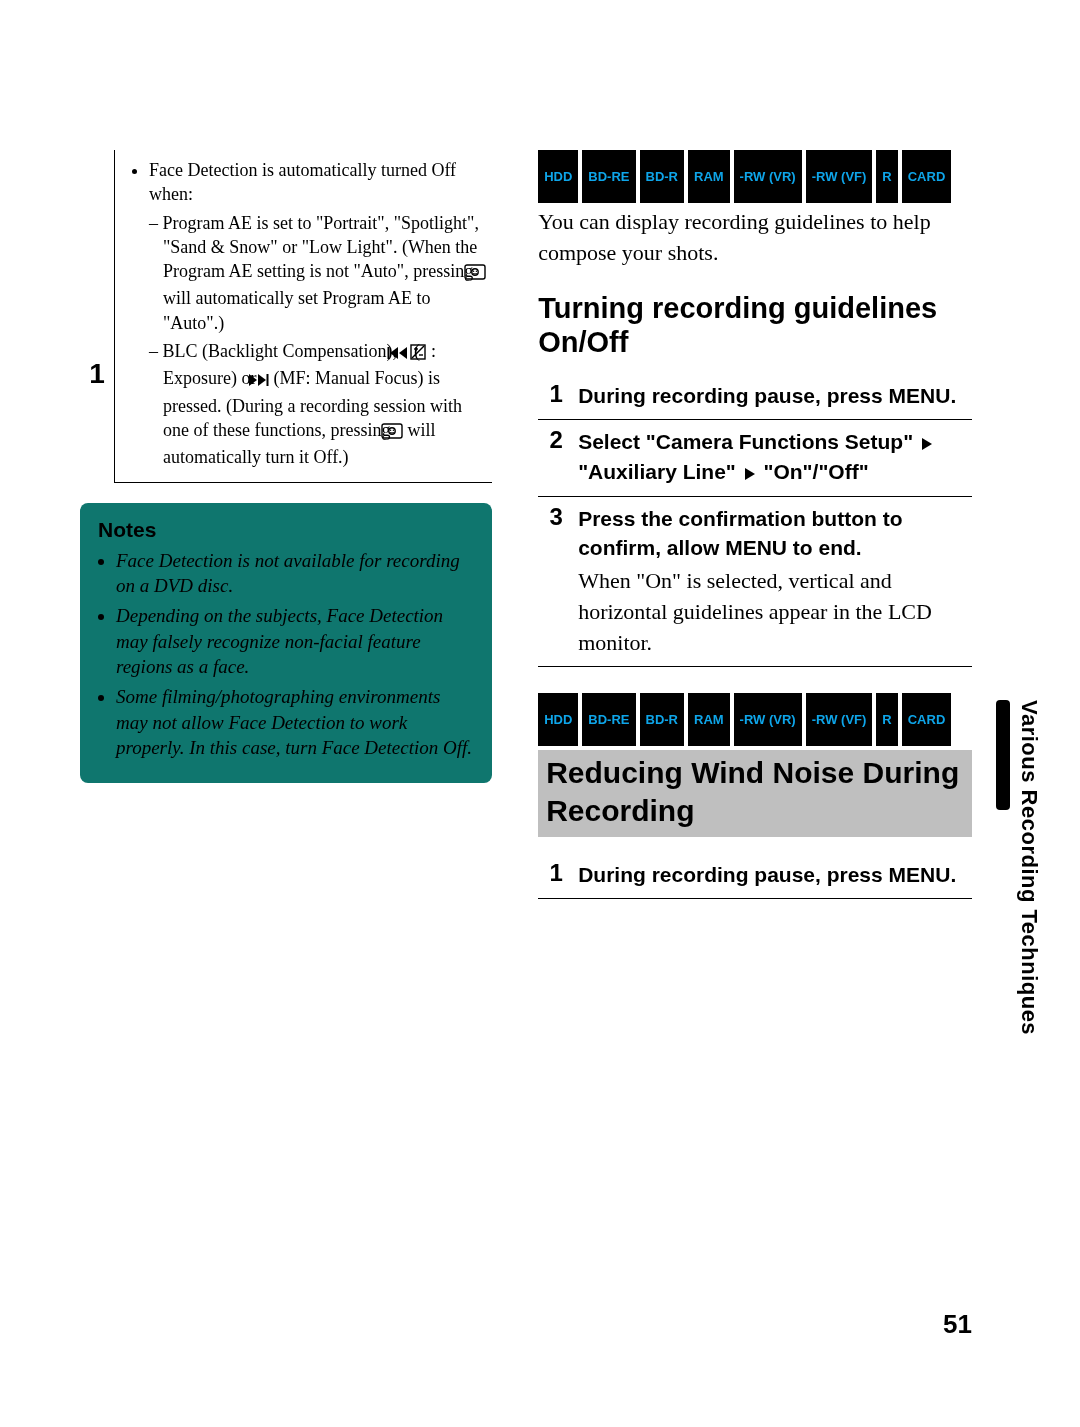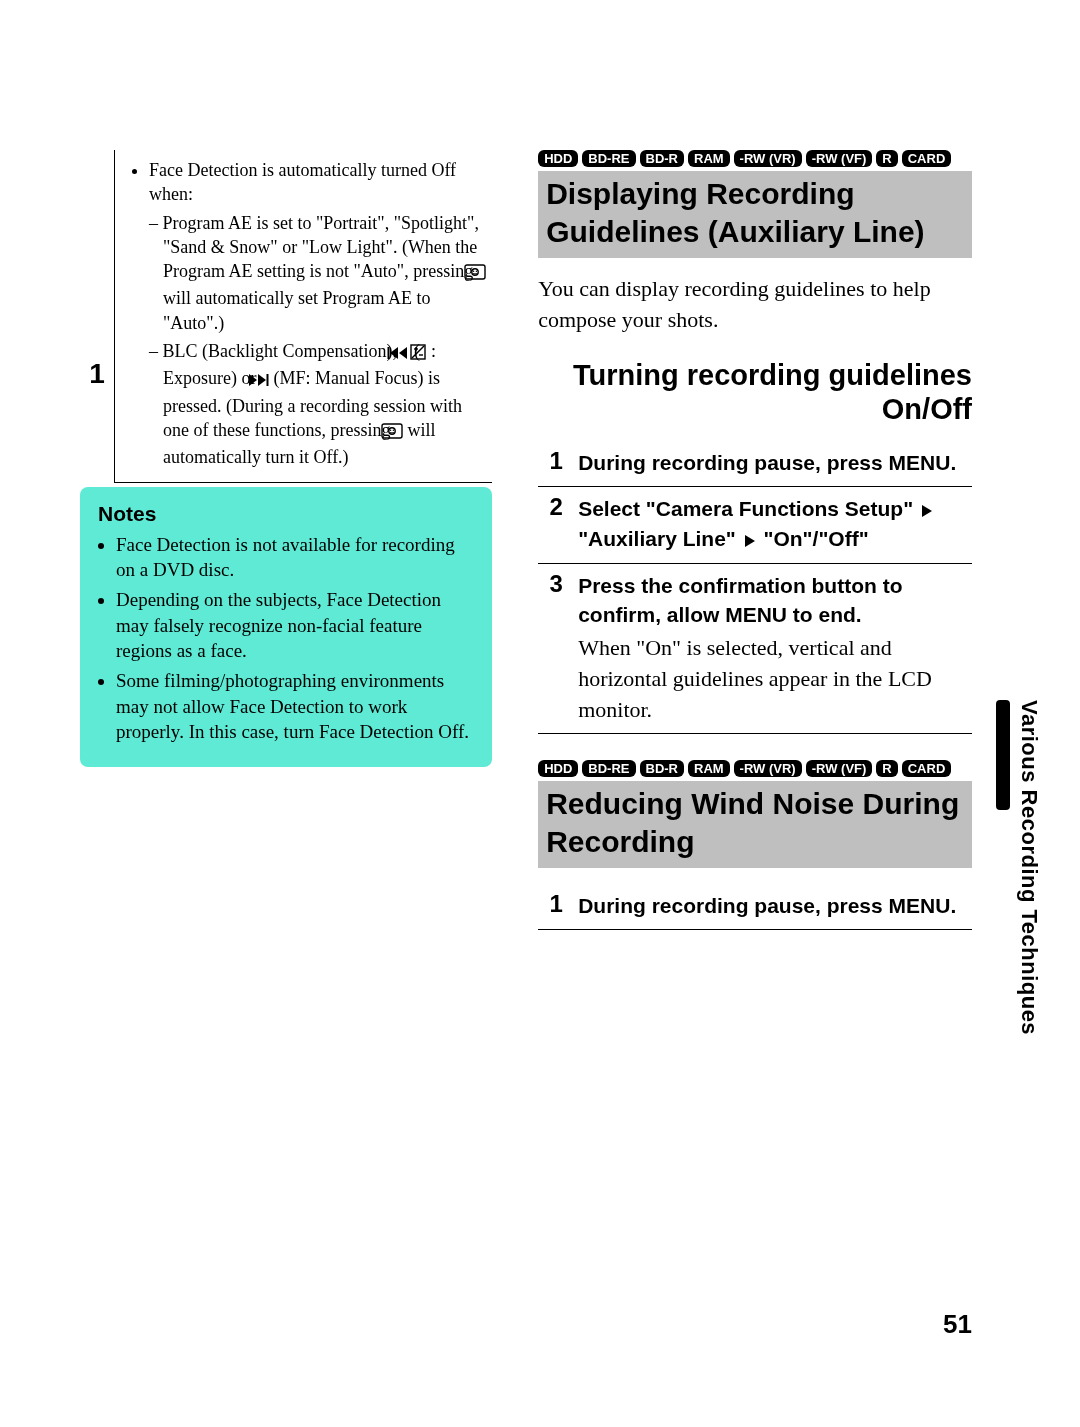--- a/index.html
+++ b/index.html
@@ -25,55 +25,54 @@
   .step-tbl .body{
     border-left:none;
     padding:8px 4px 8px 12px;
     border-bottom:1.5px solid #000;
     font-size:18px;line-height:1.35;
   }
   .step-tbl .body ul{margin:0;padding-left:22px;}
   .step-tbl .body ul li{margin:0 0 4px 0;}
   .sub{margin:4px 0 4px 14px;text-indent:-14px;}
   .notes-box{
-    margin-top:4px;
-    background:#5eead4;border-radius:8px;
+    margin-top:20px;
+    background:#0f766e;border-radius:8px;
     padding:14px 18px 18px 18px;
   }
   .notes-title{
     font:700 21px/1.2 Arial,Helvetica,sans-serif;
     margin-bottom:6px;
   }
   .notes-box ul{
     margin:0;padding-left:18px;
     font:19px/1.35 "Times New Roman",serif;
   }
-  .notes-box li{margin-bottom:4px;}
+  .notes-box li{margin-bottom:4px;font-style:italic;}
   
   .media-badges{
     display:flex;flex-wrap:wrap;gap:4px;margin-bottom:4px;
   }
   .badge{
-    display:inline-block;background:#000;color:#ffffff;
+    display:inline-block;background:#000;color:#0ea5e9;
     font:700 13px/1 Arial,Helvetica,sans-serif;
-    padding:2px 6px;border-radius:6px;white-space:nowrap;
+    padding:20px 6px;border-radius:0;white-space:nowrap;
   }
   .section-bar{
     background:#bfbfbf;
     font:700 30px/1.25 Arial,Helvetica,sans-serif;
     padding:4px 8px 8px 8px;margin-bottom:16px;
   }
   .body-text{
     font:22px/1.4 "Times New Roman",serif;
     margin-bottom:22px;
   }
   .subhead{
     font:700 29px/1.2 Arial,Helvetica,sans-serif;
     margin:4px 0 14px 0;
-    text-align:right;
   }
   .steps{border-collapse:collapse;width:100%;}
   .steps td{border-bottom:1.5px solid #000;vertical-align:top;padding:8px 4px;}
   .steps td.n{
     width:28px;text-align:center;
     font:700 24px/1 Arial,Helvetica,sans-serif;
   }
   .steps td.t{
     font:700 21px/1.35 Arial,Helvetica,sans-serif;
   }
@@ -191,21 +190,20 @@
       <div class="media-badges">
         <span class="badge">HDD</span>
         <span class="badge">BD-RE</span>
         <span class="badge">BD-R</span>
         <span class="badge">RAM</span>
         <span class="badge">-RW (VR)</span>
         <span class="badge">-RW (VF)</span>
         <span class="badge">R</span>
         <span class="badge">CARD</span>
       </div>
-      <div class="section-bar">Displaying Recording Guidelines (Auxiliary Line)</div>
       <div class="body-text">You can display recording guidelines to help compose your shots.</div>
 
       <div class="subhead">Turning recording guidelines On/Off</div>
       <table class="steps">
         <tbody>
             <tr>
           <td class="n">1</td>
           <td class="t">During recording pause, press MENU.</td>
         </tr>
         <tr>

